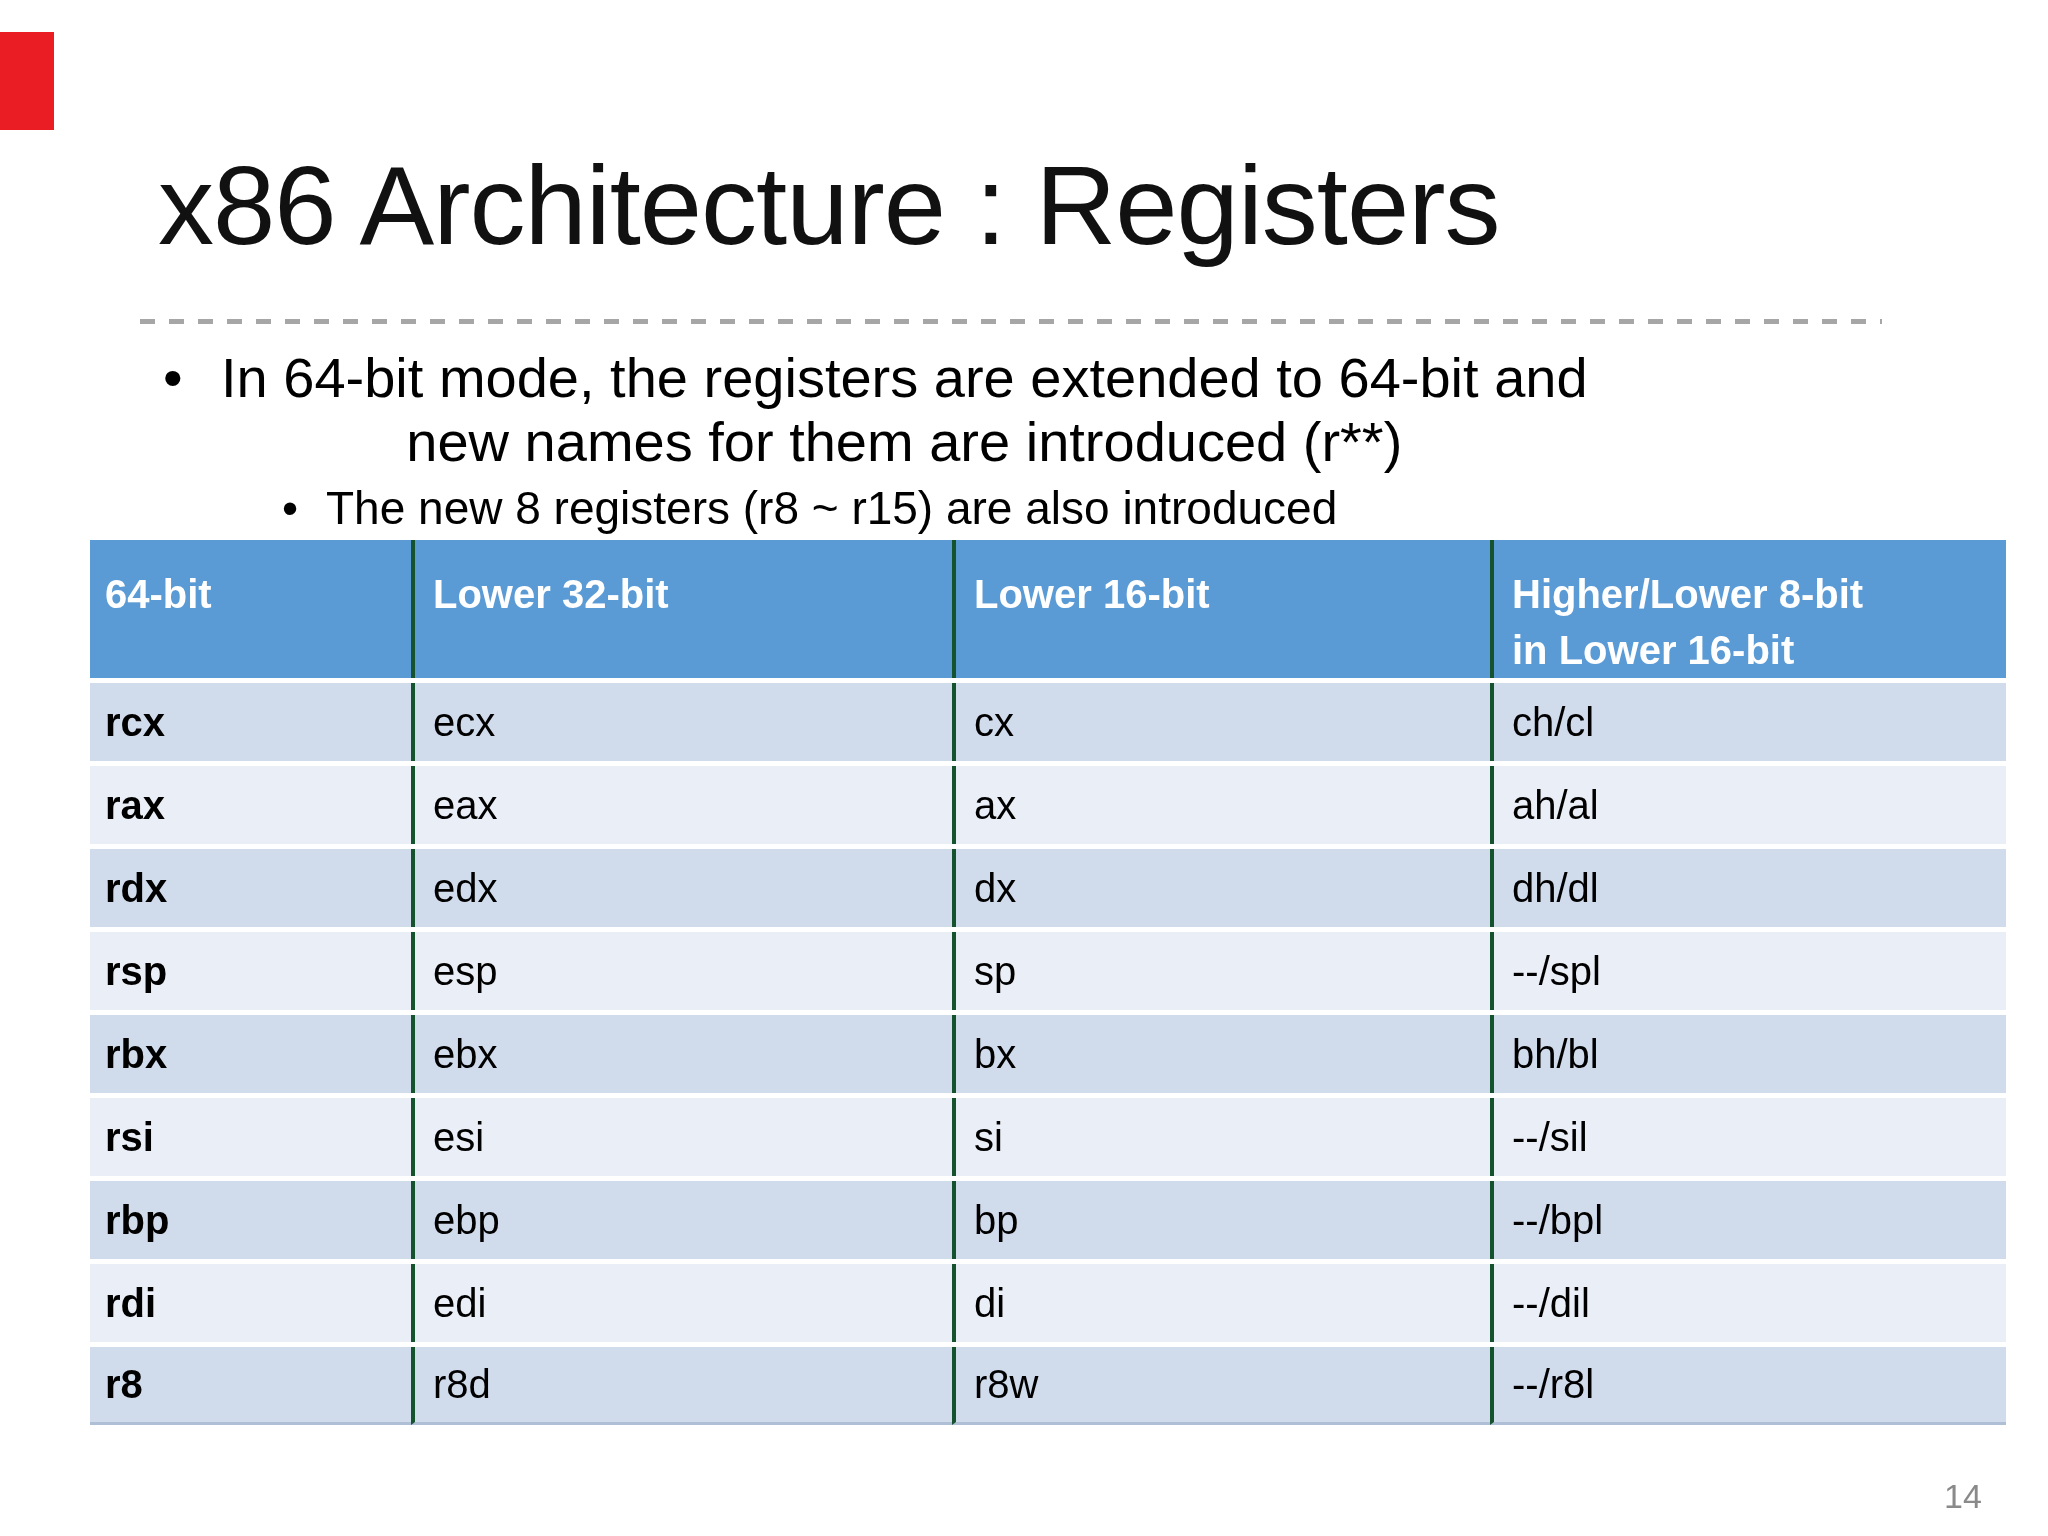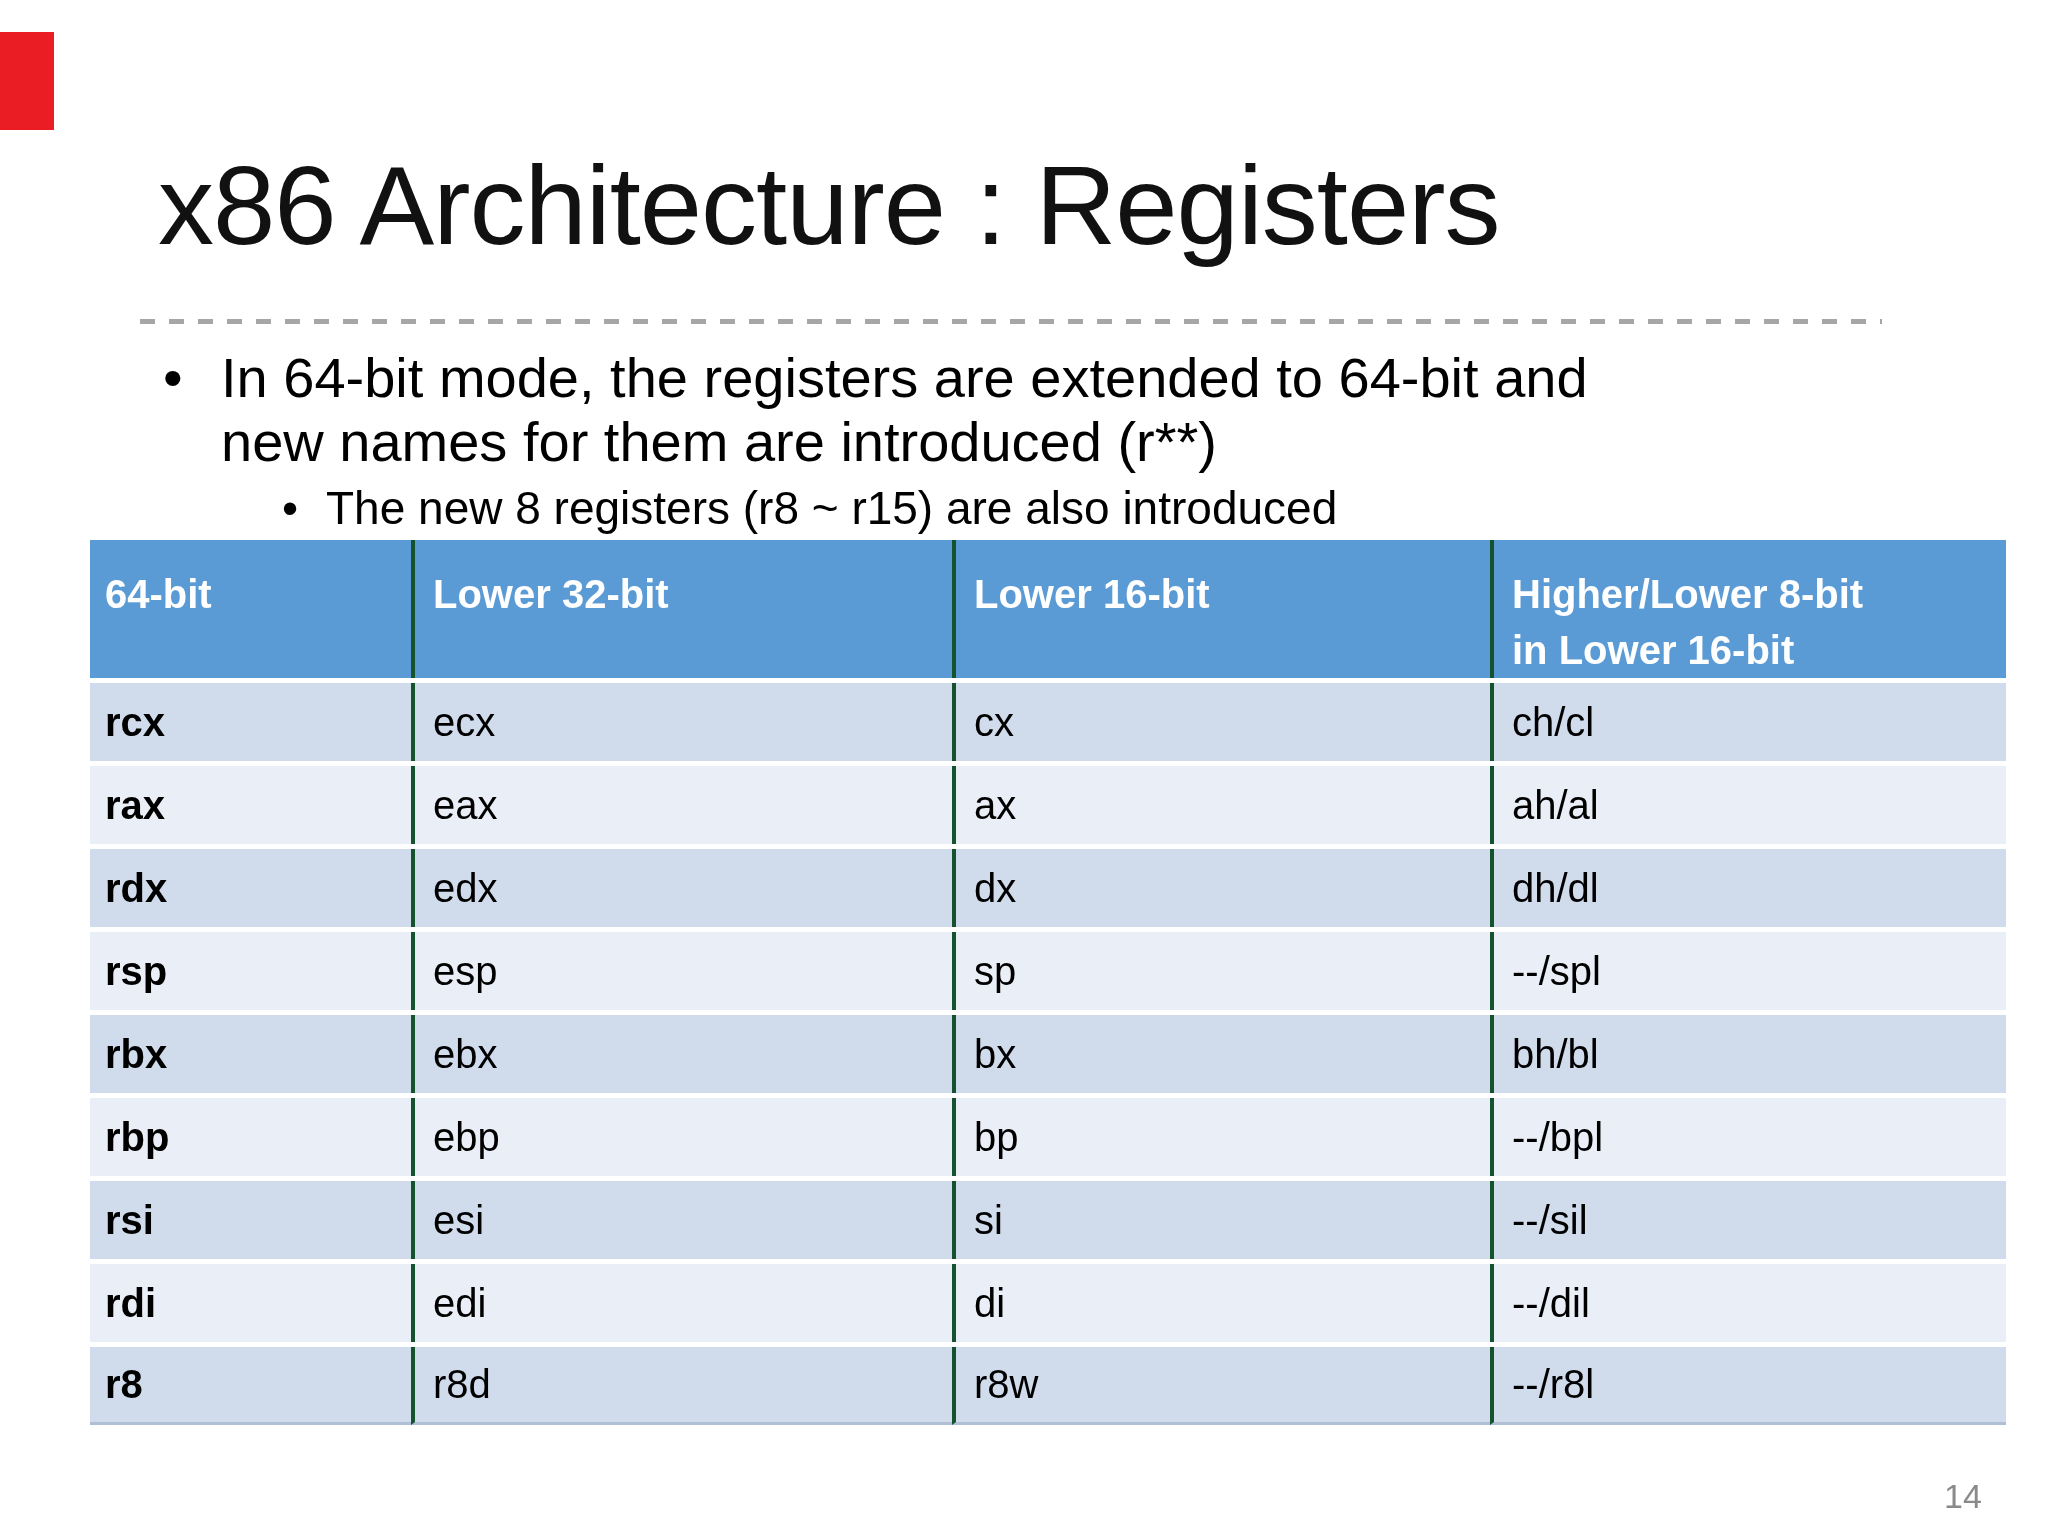--- a/index.html
+++ b/index.html
@@ -24,21 +24,21 @@
   .divider{
     position:absolute;left:140px;top:287px;width:1742px;height:5px;
     background:repeating-linear-gradient(90deg,var(--divider) 0 15px,transparent 15px 29px);
   }
   .bullet{position:absolute;display:flex;color:var(--body_text);}
   .bullet .dot{flex:0 0 auto;}
   .bullet-main{left:163px;top:314px;font-size:56px;line-height:64px;}
   .bullet-main .dot{width:58px;}
   .bullet-sub{left:282px;top:448px;font-size:46px;line-height:56px;}
   .bullet-sub .dot{width:44px;}
-  .bullet .line{white-space:nowrap;}
+  .bullet .line{white-space:nowrap;text-align:center;}
   .reg-table{
     position:absolute;left:90px;top:503px;width:1916px;
     border-collapse:separate;border-spacing:0 5px;table-layout:fixed;
     font-size:40px;color:var(--body_text);
   }
   .reg-table th{
     background:var(--header_bg);color:var(--header_text);font-weight:700;
     text-align:left;vertical-align:top;height:138px;padding:26px 18px 0 18px;
     line-height:56px;
   }
@@ -132,30 +132,30 @@
         <td>sp</td>
         <td>--/spl</td>
       </tr>
       <tr>
         <td class="c0">rbx</td>
         <td>ebx</td>
         <td>bx</td>
         <td>bh/bl</td>
       </tr>
       <tr>
+        <td class="c0">rsi</td>
+        <td>esi</td>
+        <td>si</td>
+        <td>--/sil</td>
+      </tr>
+      <tr>
         <td class="c0">rbp</td>
         <td>ebp</td>
         <td>bp</td>
         <td>--/bpl</td>
-      </tr>
-      <tr>
-        <td class="c0">rsi</td>
-        <td>esi</td>
-        <td>si</td>
-        <td>--/sil</td>
       </tr>
       <tr>
         <td class="c0">rdi</td>
         <td>edi</td>
         <td>di</td>
         <td>--/dil</td>
       </tr>
       <tr>
         <td class="c0">r8</td>
         <td>r8d</td>

